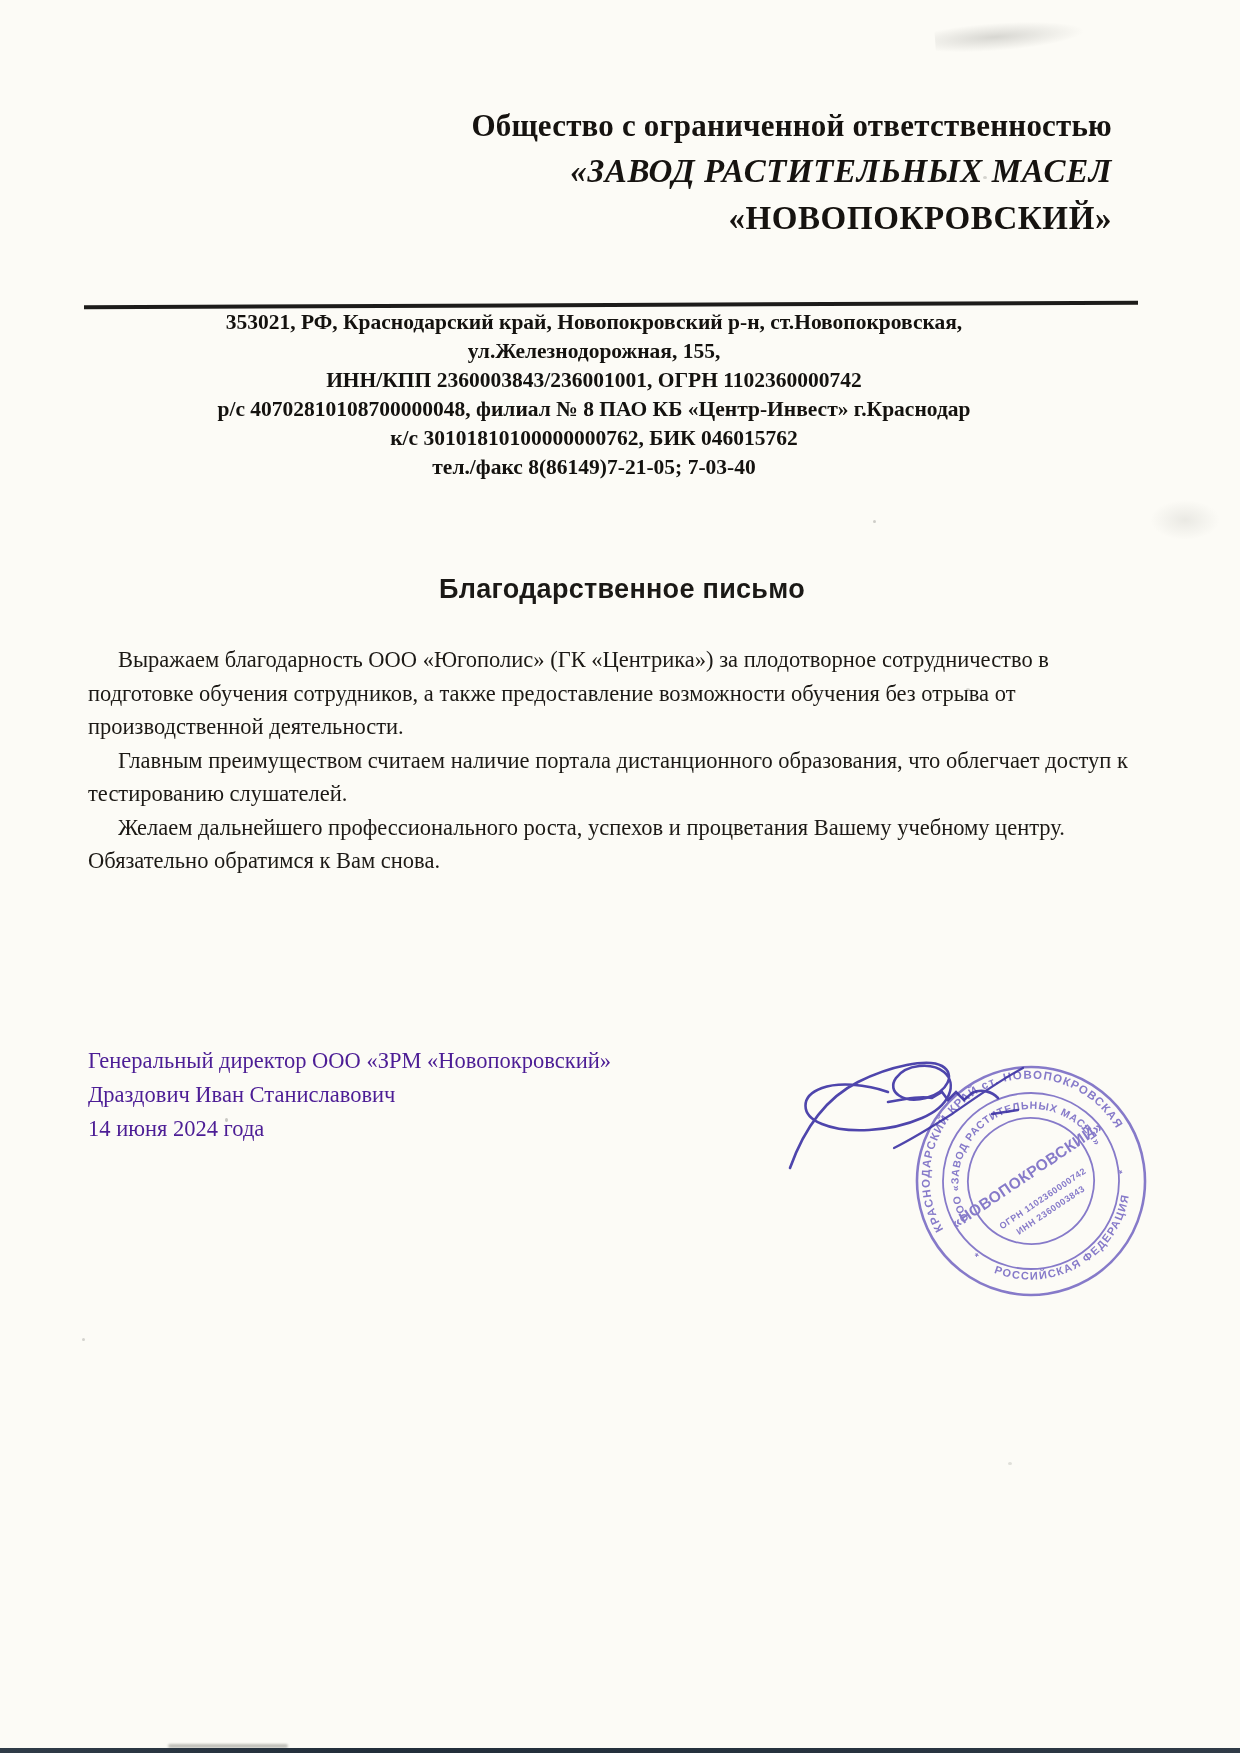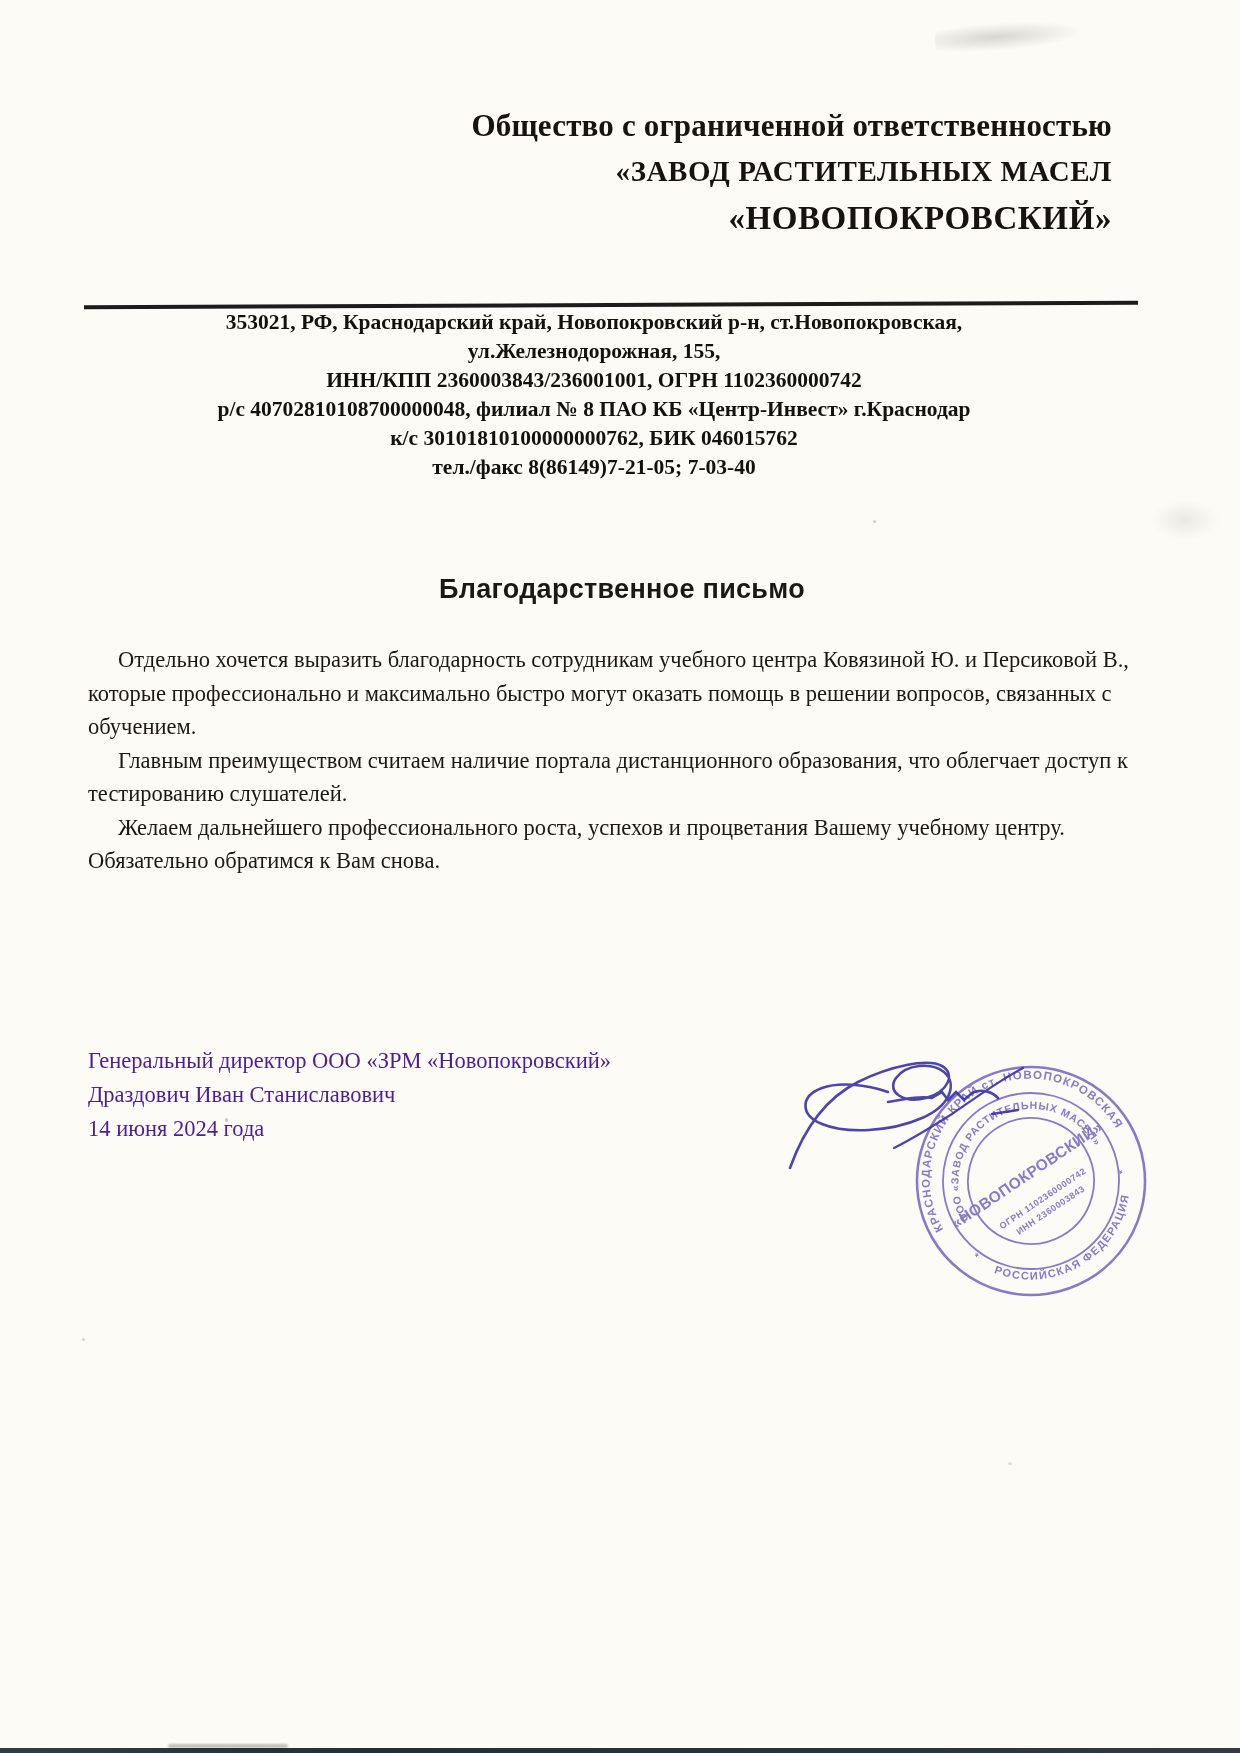--- a/index.html
+++ b/index.html
@@ -10,21 +10,21 @@
     overflow:hidden;
     font-family:"Liberation Serif",serif;
     color:#1a1714;
   }
   
   .org-header{
     position:absolute;top:104px;left:0;width:1112px;
     text-align:right;font-weight:bold;color:#161310;
   }
   .org-header .l1{font-size:31px;line-height:44px;letter-spacing:.2px;}
-  .org-header .l2{font-size:29px;line-height:47px;letter-spacing:.6px;}
+  .org-header .l2{font-size:33px;line-height:47px;letter-spacing:.6px;font-style:italic;}
   .org-header .l3{font-size:33px;line-height:47px;letter-spacing:.6px;}
   
   .rule{
     position:absolute;top:303px;left:84px;width:1054px;height:4px;
     background:#1d1c1a;transform:rotate(-.25deg);
   }
   
   .requisites{
     position:absolute;top:308px;left:0;width:1124px;
     text-align:center;font-weight:bold;font-size:21.5px;line-height:29px;
@@ -102,21 +102,21 @@
       <div>ИНН/КПП 2360003843/236001001, ОГРН 1102360000742</div>
       <div>р/с 40702810108700000048, филиал № 8 ПАО КБ «Центр-Инвест» г.Краснодар</div>
       <div>к/с 30101810100000000762, БИК 046015762</div>
       <div>тел./факс 8(86149)7-21-05; 7-03-40</div>
     </div>
 
   <div class="letter-title">Благодарственное письмо</div>
 
   <div class="body-text">
 
-      <p>Отдельно хочется выразить благодарность сотрудникам учебного центра Ковязиной Ю. и Персиковой В., которые профессионально и максимально быстро могут оказать помощь в решении вопросов, связанных с обучением.</p>
+  <p>Выражаем благодарность ООО «Югополис» (ГК «Центрика») за плодотворное сотрудничество в подготовке обучения сотрудников, а также предоставление возможности обучения без отрыва от производственной деятельности.</p>
       <p>Главным преимуществом считаем наличие портала дистанционного образования, что облегчает доступ к тестированию слушателей.</p>
       <p>Желаем дальнейшего профессионального роста, успехов и процветания Вашему учебному центру. Обязательно обратимся к Вам снова.</p>
     </div>
 
   <div class="sig-block">
     <div>Генеральный директор ООО «ЗРМ «Новопокровский»</div>
     <div>Драздович Иван Станиславович</div>
     <div>14 июня 2024 года</div>
   </div>
 

